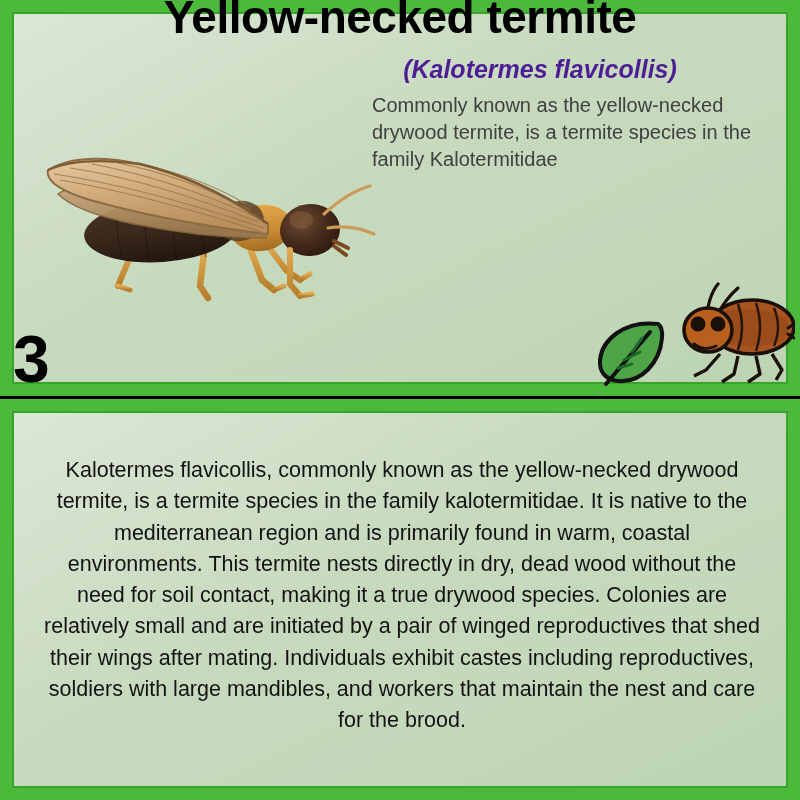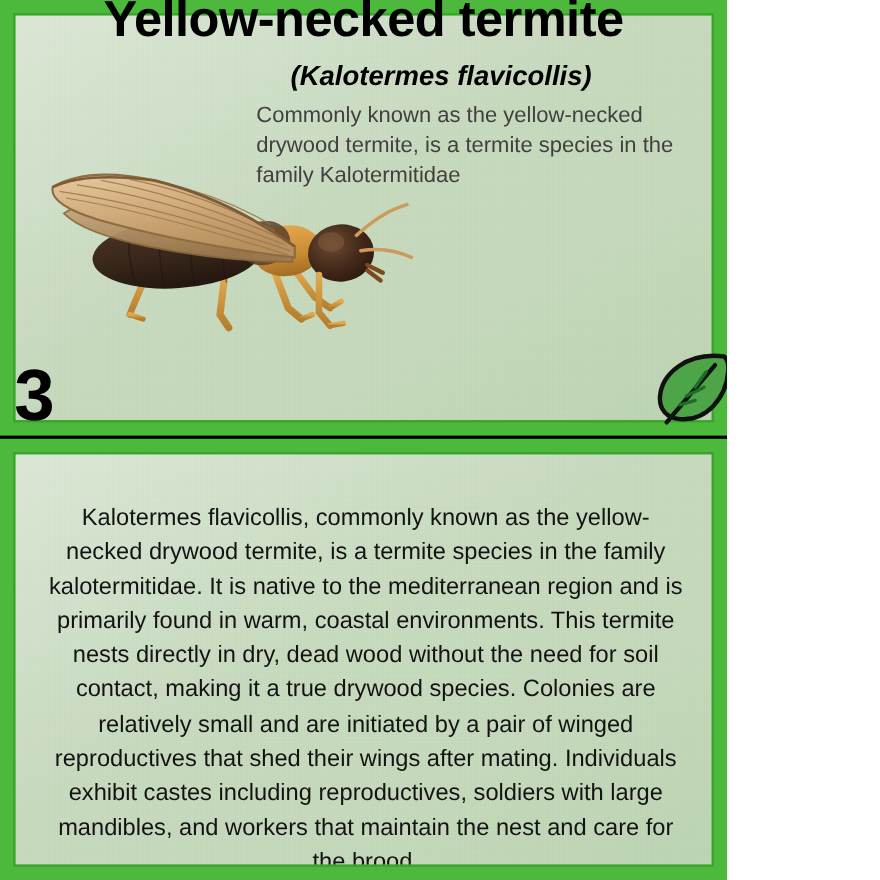--- a/index.html
+++ b/index.html
@@ -9,21 +9,21 @@
   }
   body {
     width: 800px;
     height: 800px;
     overflow: hidden;
     font-family: "Liberation Sans", sans-serif;
   }
 
   #card {
     position: relative;
-    width: 661px;
+    width: 800px;
     height: 800px;
     background: #4cb83c;
     box-sizing: border-box;
     overflow: hidden;
   }
 
   
   .panel {
     position: absolute;
     left: 0;
@@ -87,21 +87,21 @@
 
   #sciname {
     position: absolute;
     right: 40px;
     top: 56px;
     width: 440px;
     text-align: center;
     font-size: 25px;
     font-style: italic;
     font-weight: bold;
-    color: #000000;
+    color: #4c1d95;
     z-index: 6;
     line-height: 1.1;
   }
 
   #summary {
     position: absolute;
     right: 28px;
     top: 92px;
     width: 400px;
     text-align: left;

